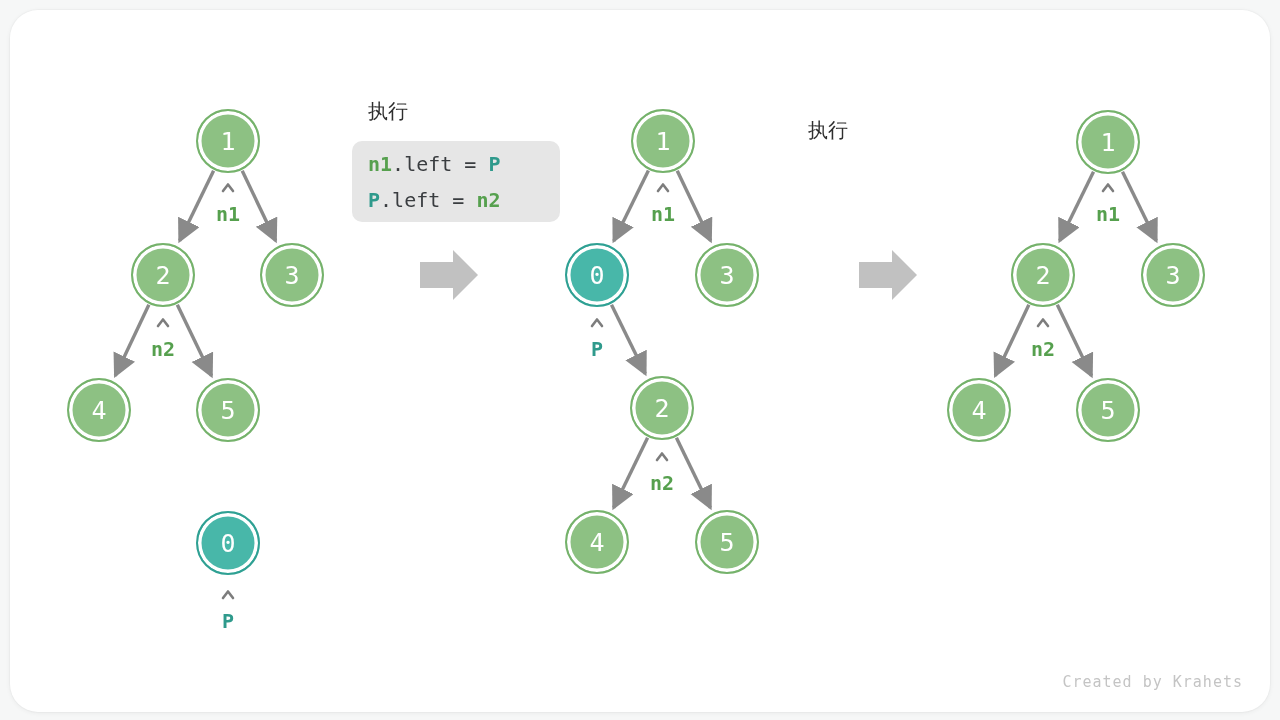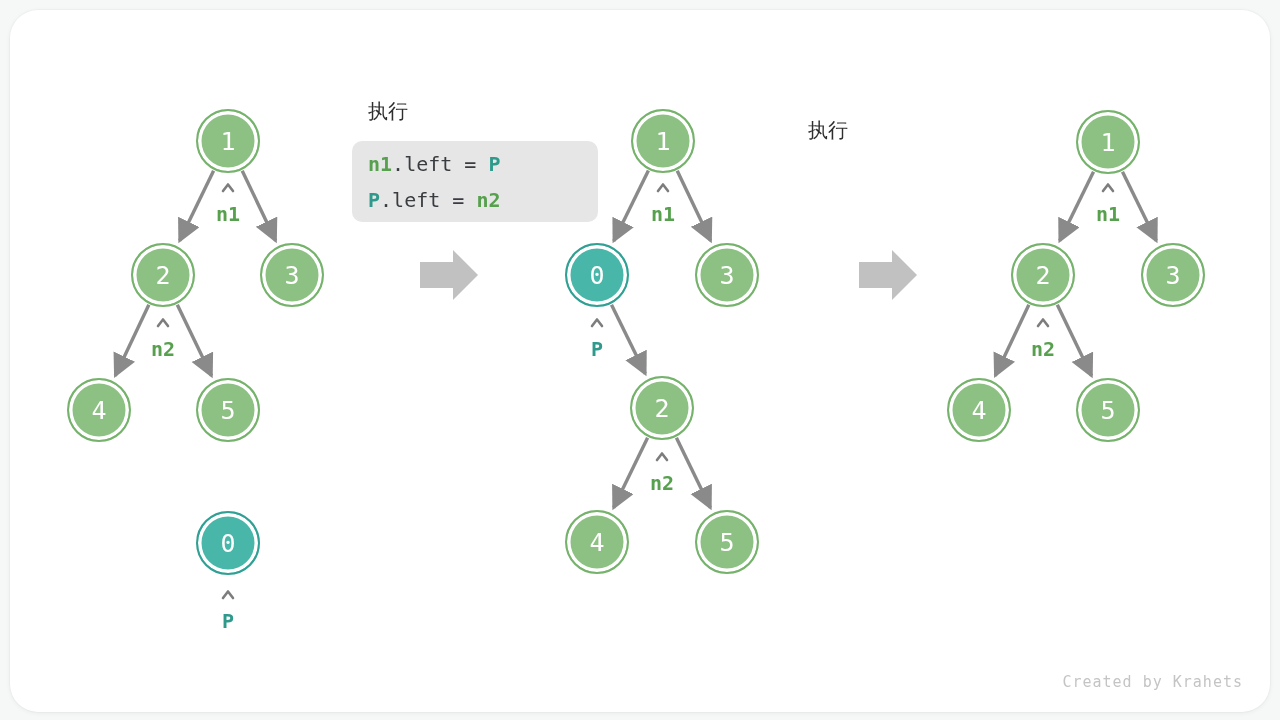--- a/index.html
+++ b/index.html
@@ -107,20 +107,20 @@
         <path d="M3 9 L8 2.5 L13 9"></path>
       </svg>
       <div class="pointer-label green" style="left: 1108px; top: 214px;">n1</div>
       <svg width="16" height="11" class="caret" style="left: 1035px; top: 317px;">
         <path d="M3 9 L8 2.5 L13 9"></path>
       </svg>
       <div class="pointer-label green" style="left: 1043px; top: 349px;">n2</div>
     </div>
   <div class="layer">
       <div class="code-title" style="left: 368px; top: 100px;">执行</div>
-      <div class="code-box" style="left: 352px; top: 141px; width: 246px; height: 81px; padding-left: 16px;">
+      <div class="code-box" style="left: 352px; top: 141px; width: 208px; height: 81px; padding-left: 16px;">
         <div class="code-line"><span class="tok-green">n1</span><span class="tok-plain">.left = </span><span class="tok-teal">P</span></div>
         <div class="code-line"><span class="tok-teal">P</span><span class="tok-plain">.left = </span><span class="tok-green">n2</span></div>
       </div>
       <div class="code-title" style="left: 808px; top: 119px;">执行</div>
     </div>
   <div class="watermark">Created by Krahets</div>
 </div>
 
 </body></html>

